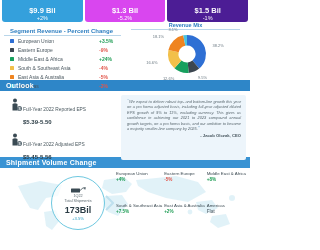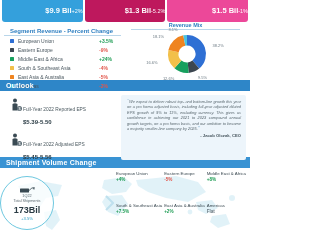--- a/index.html
+++ b/index.html
@@ -9,21 +9,21 @@
     font-family:"Liberation Sans","DejaVu Sans",sans-serif;
     color:#3d4a52;
     -webkit-font-smoothing:antialiased;
   }
   .page{position:relative;width:250px;height:250px;}
 
   
   .kpi-row{display:flex;gap:2px;padding:0 2px;height:22px;}
   .kpi{
     flex:1;border-radius:0 0 3px 3px;
-    display:flex;flex-direction:row;align-items:center;justify-content:flex-end;
+    display:flex;flex-direction:column;align-items:center;justify-content:flex-end;
     padding-bottom:0;color:#fff;overflow:hidden;position:relative;
   }
   .kpi-val{font-size:7.5px;font-weight:bold;line-height:8px;opacity:.97;}
   .kpi-chg{font-size:5.5px;line-height:7px;opacity:.95;}
 
   
   .sec-title{
     font-size:6px;color:#2e7fc1;font-weight:bold;
     border-bottom:.6px solid #b9d6ea;
     padding:2px 0 1px 6px;margin:3px 4px 0 4px;
@@ -79,21 +79,21 @@
     font-size:4.2px;color:#46545c;text-align:right;margin-top:2px;font-weight:bold;
   }
   .qmark{font-size:6px;color:#8fb9d6;}
 
   
   .ship{position:relative;height:64px;}
   .map{
     position:absolute;left:0;top:0;width:250px;height:64px;opacity:.30;
   }
   .ship-inner{position:relative;display:flex;height:64px;padding-top:3px;}
-  .circle-wrap{width:118px;display:flex;align-items:center;justify-content:flex-start;}
+  .circle-wrap{width:118px;display:flex;align-items:center;justify-content:flex-end;}
   .circle{
     width:52px;height:52px;border-radius:50%;
     border:1.2px solid #6ec8e0;background:rgba(255,255,255,.72);
     display:flex;flex-direction:column;align-items:center;justify-content:center;
   }
   .c-sub{font-size:3.8px;color:#5b6970;line-height:5px;text-align:center;}
   .c-val{font-size:9px;font-weight:bold;color:#2a3b44;line-height:11px;margin-top:1px;}
   .c-chg{font-size:4.2px;color:#2e9ec4;}
   .chev{width:10px;display:flex;align-items:center;justify-content:center;}
   .grid2{flex:1;display:grid;grid-template-columns:1fr 1fr 1fr;
@@ -106,25 +106,25 @@
 </head>
 <body>
 
 <div class="page">
 
   <div class="kpi-row" id="kpiRow">
       <div class="kpi" style="background: rgb(52, 160, 220);">
         <div class="kpi-val">$9.9 Bil</div>
         <div class="kpi-chg">+2%</div>
       </div>
-      <div class="kpi" style="background: #be185d;">
+      <div class="kpi" style="background: #d946ef;">
         <div class="kpi-val">$1.3 Bil</div>
         <div class="kpi-chg">-5.2%</div>
       </div>
-      <div class="kpi" style="background: #ec4899; align-items: center;">
+      <div class="kpi" style="background: #4c1d95; align-items: center;">
         <div class="kpi-val">$1.5 Bil</div>
         <div class="kpi-chg">-1%</div>
       </div>
     </div>
 
   <div class="mid">
     <div class="mid-l">
       <div class="sec-title">Segment Revenue - Percent Change</div>
       <div id="segRows">
           <div class="seg-row">

